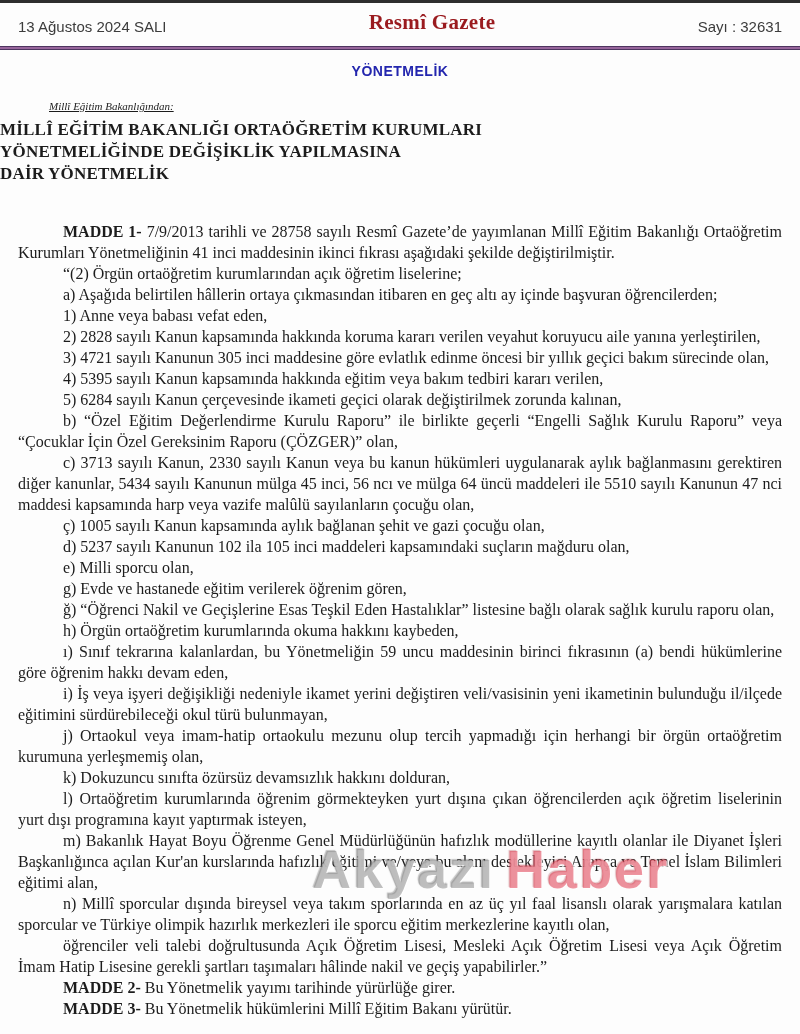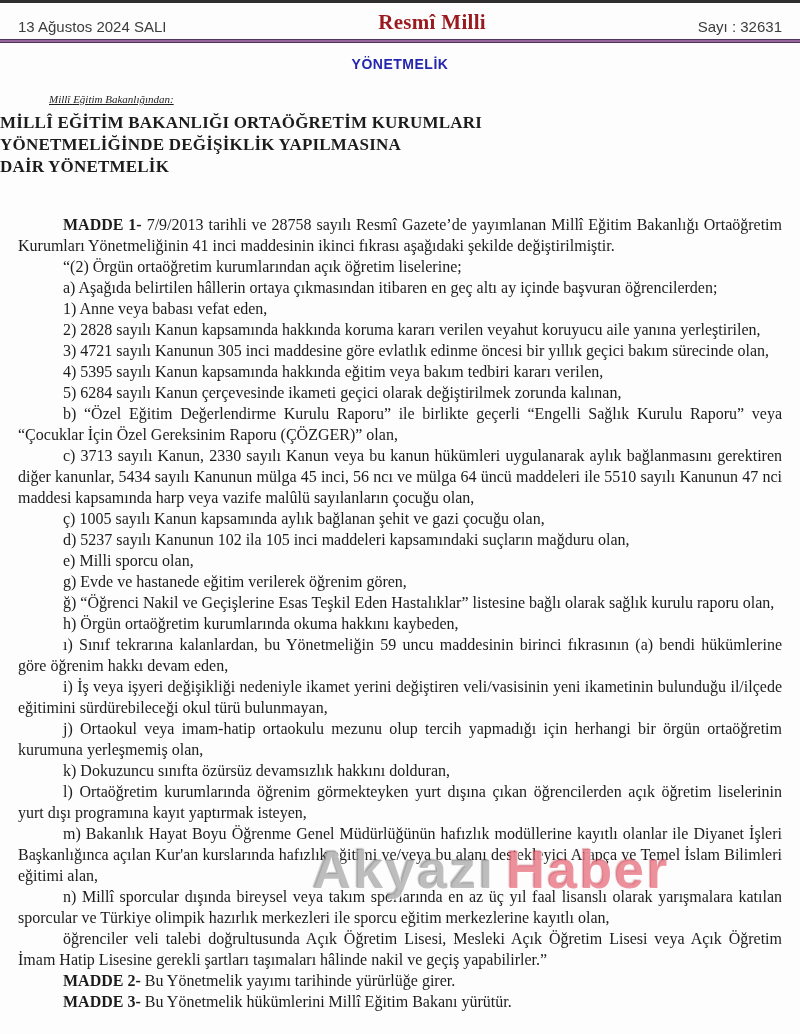--- a/index.html
+++ b/index.html
@@ -19,21 +19,21 @@
     width:800px;height:1034px;
     margin:0 auto;
     background:#fdfdfd;
     border-top:3px solid #2e2e2e;
     overflow:hidden;
     font-family:"Liberation Serif","DejaVu Serif",serif;
     color:var(--text_main);
   }
   .topbar{
     display:flex;justify-content:space-between;align-items:flex-end;
-    padding:7px 18px 4px 18px;
+    padding:7px 18px 11px 18px;
     font-family:"Liberation Sans","DejaVu Sans",sans-serif;
     font-size:15px;color:var(--text_header);text-align:right;
   }
   .masthead{
     font-family:"Liberation Serif","DejaVu Serif",serif;
     font-weight:bold;font-size:21px;color:var(--accent_red);
     letter-spacing:0.3px;
   }
   .rule{
     height:4px;width:100%;
@@ -79,21 +79,21 @@
   .wm-gray{color:var(--wm_gray);text-shadow:1px 1px 1px rgba(255,255,255,0.9),-1px -1px 1px rgba(90,90,90,0.35);}
   .wm-red{color:var(--wm_red);text-shadow:1px 1px 1px rgba(255,255,255,0.85),-1px -1px 1px rgba(160,30,40,0.3);}
 </style>
 </head>
 <body>
 
 <div class="page">
 
   <div class="topbar">
     <span>13 Ağustos 2024 SALI</span>
-    <span class="masthead">Resmî Milli</span>
+    <span class="masthead">Resmî Gazete</span>
     <span>Sayı : 32631</span>
   </div>
 
   <div class="rule"></div>
 
   <div class="section-heading">YÖNETMELİK</div>
 
   <div class="issuer">Millî Eğitim Bakanlığından:</div>
 
   <div class="doc-title">

